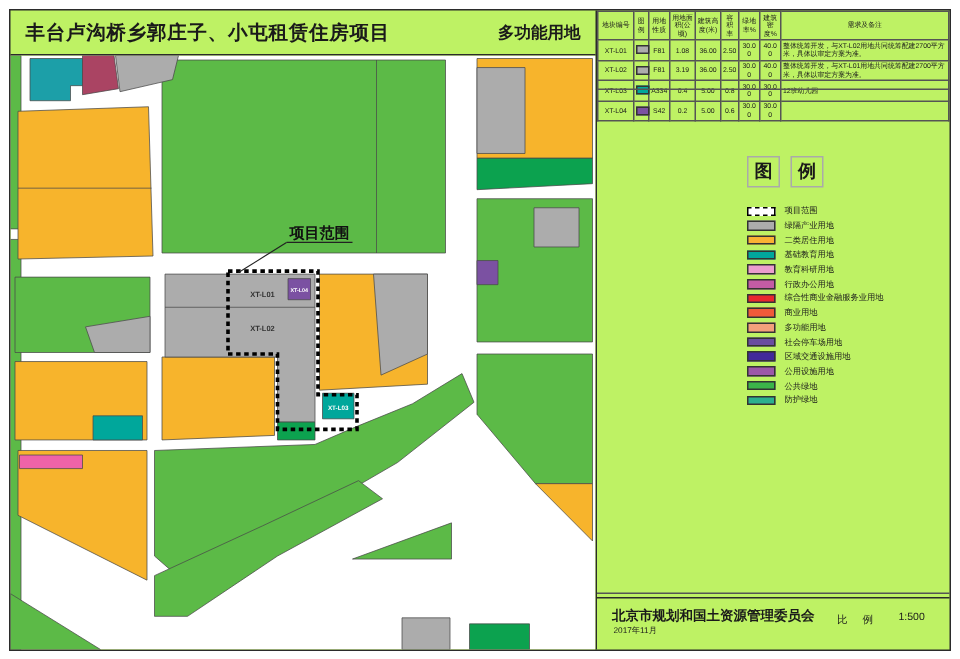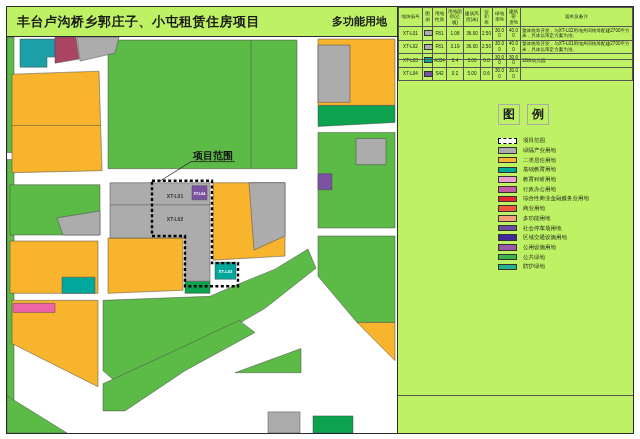--- a/index.html
+++ b/index.html
@@ -246,15 +246,21 @@
             <div class="swatch" style="background: rgb(59, 180, 73);"></div>
             <div class="legend-label">公共绿地</div>
           </div>
         <div class="legend-item">
             <div class="swatch" style="background: rgb(43, 176, 142);"></div>
             <div class="legend-label">防护绿地</div>
           </div>
       </div>
     </div>
 
+    <div class="bottombox">
+      <div class="agency">北京市规划和国土资源管理委员会</div>
+      <div class="date">2017年11月</div>
+      <div class="scale-label">比 例</div>
+      <div class="scale-value">1:500</div>
+    </div>
 
   </div>
 </div>
 
 </body></html>

